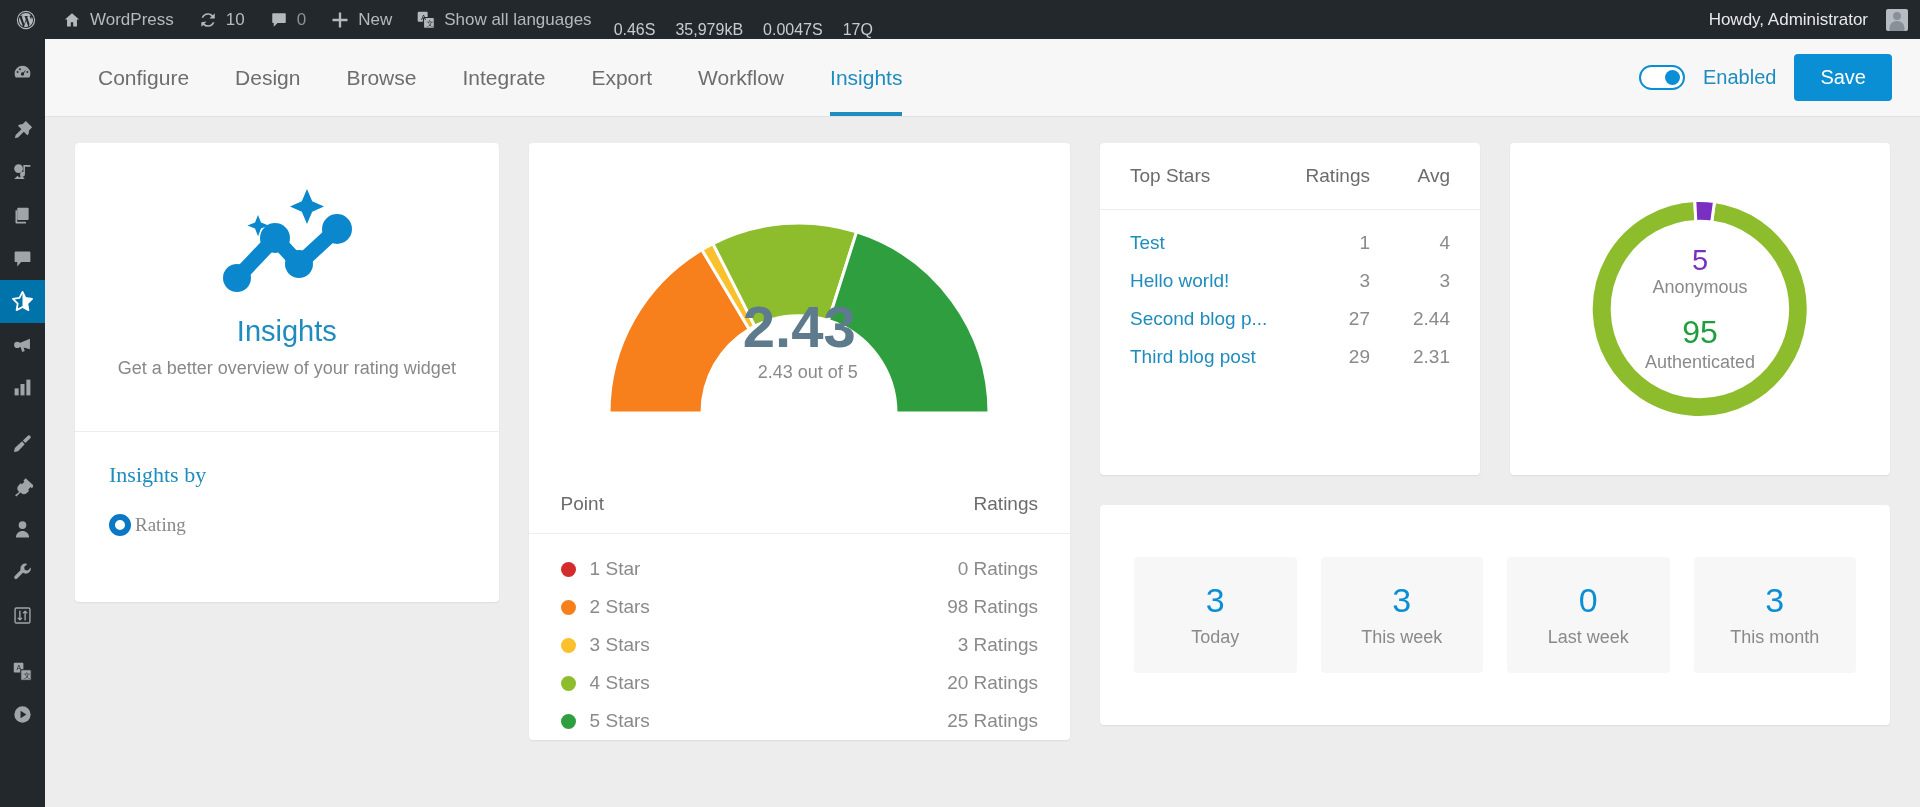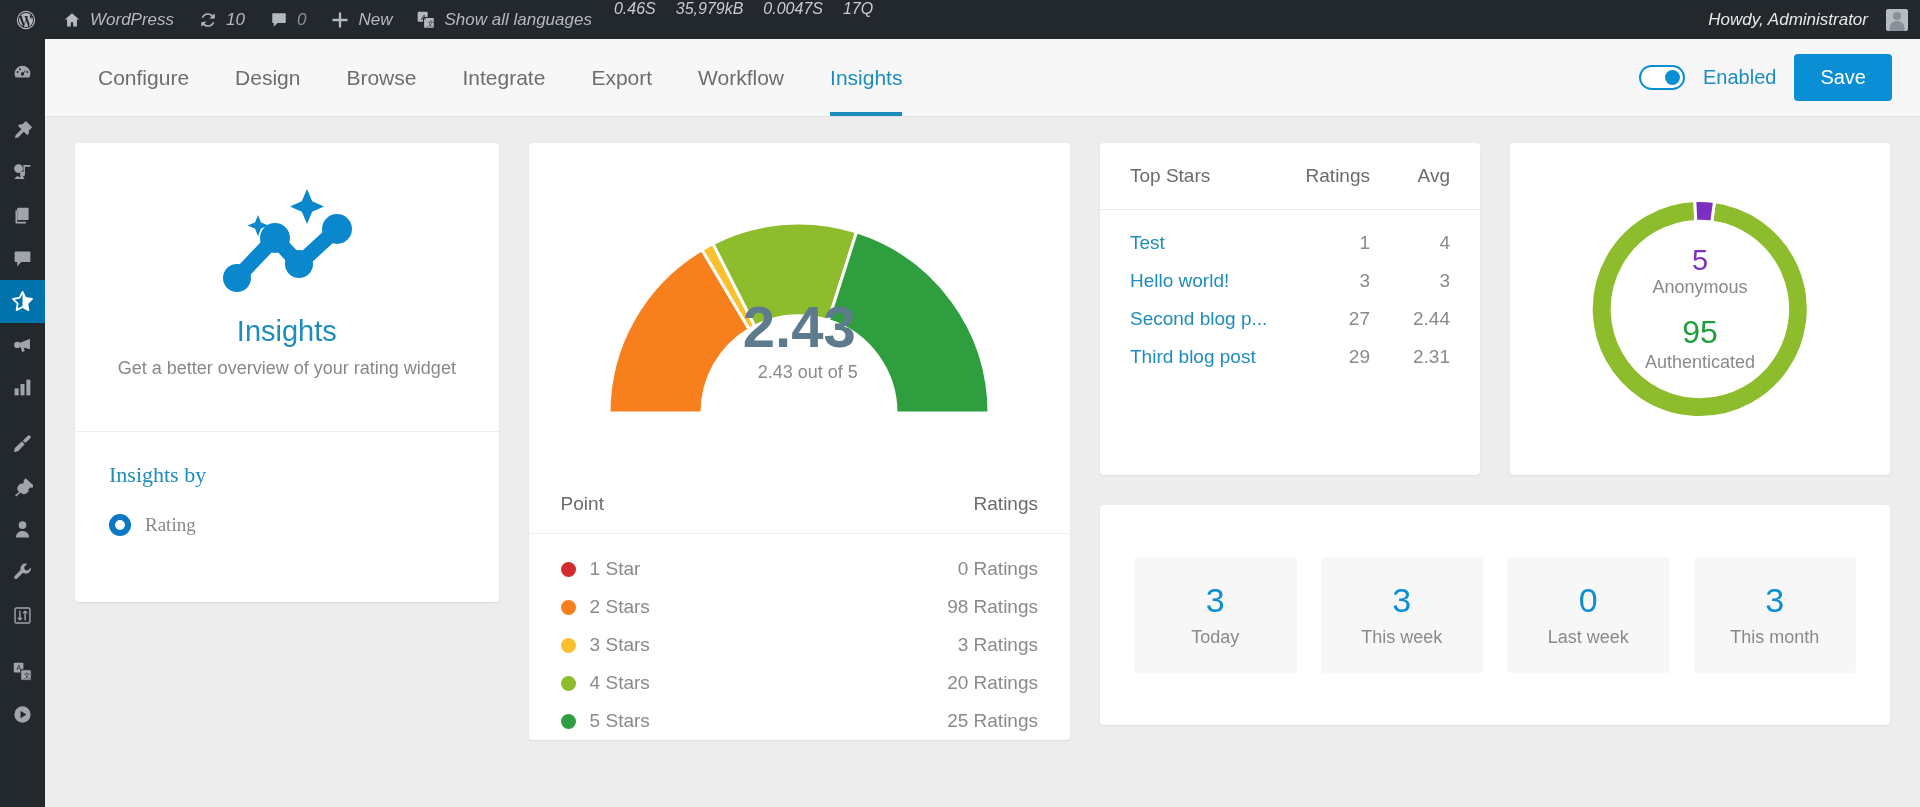--- a/index.html
+++ b/index.html
@@ -7,23 +7,22 @@
     width: 1920px; height: 807px;
     overflow: hidden;
     font-family: "Liberation Sans", sans-serif;
     background: #ededed;
   }
 
   
   #adminbar {
     position: absolute; top: 0; left: 0; width: 1920px; height: 39px;
     background: #23282d; color: #b4b9be;
-    display: flex; align-items: flex-start;
+    display: flex; align-items: flex-end;
     font-size: 17px;
-    font-style: italic;
   }
   .ab-item {
     display: flex; align-items: center; gap: 8px;
     padding: 0 12px; height: 39px; color: #b4b9be; white-space: nowrap;
   }
   .ab-item.logo { padding: 0 14px 0 16px; }
   .ab-spacer { flex: 1 1 auto; }
   .ab-num { color: #8d919a; }
   .ab-perf { padding: 0 10px; color: #c8ccd1; font-size: 16px; }
   .ab-avatar {
@@ -106,21 +105,21 @@
   }
 
   
   #col-insights { width: 428px; }
   .ins-head { padding: 42px 30px 52px; text-align: center; border-bottom: 1px solid #ededed; }
   .ins-illus { display: flex; justify-content: center; margin-bottom: 18px; }
   .ins-title { font-size: 29px; color: #1e8cbe; font-weight: normal; margin-bottom: 10px; }
   .ins-sub { font-size: 18px; color: #888; }
   .ins-body { padding: 30px 34px 40px; font-family: Liberation Serif, serif; }
   .ins-by { font-size: 22px; color: #1e8cbe; margin-bottom: 26px; }
-  .radio-row { display: flex; align-items: flex-start; gap: 14px; margin-bottom: 26px; cursor: pointer; }
+  .radio-row { display: flex; align-items: flex-start; gap: 4px; margin-bottom: 26px; cursor: pointer; }
   .radio {
     width: 22px; height: 22px; border-radius: 50%; background: #ececec; flex: none;
   }
   .radio.on { background: #fff; border: 6px solid #0a78c4; }
   .radio-lab { font-size: 19px; color: #888; }
 
   
   #col-gauge { width: 547px; }
   .gauge-wrap { height: 332px; position: relative; padding-top: 30px; }
   .gauge-svg { display: block; margin: 0 auto; }

